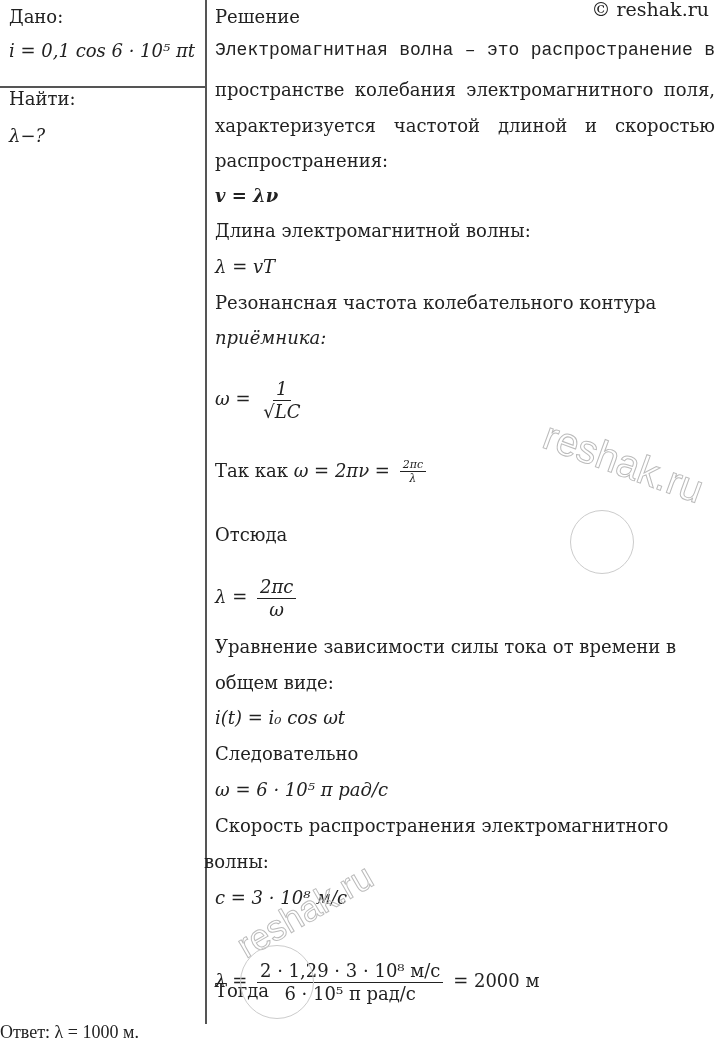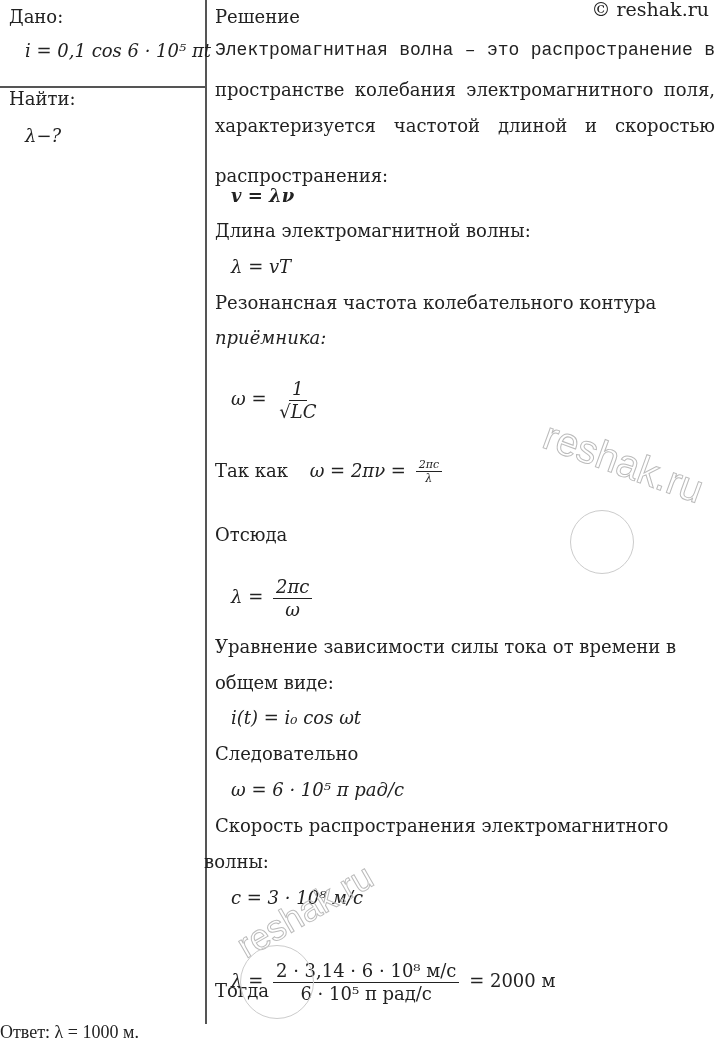--- a/index.html
+++ b/index.html
@@ -1,21 +1,21 @@
 <!DOCTYPE html>
 <html><head>
 <meta charset="utf-8">
 <style>
   html, body { margin:0; padding:0; background:#fff; }
   body { width:717px; height:1044px; position:relative; overflow:hidden;
          font-family:"DejaVu Serif", serif; color:#222; font-size:18px; }
   .abs { position:absolute; white-space:nowrap; }
   .vline { position:absolute; left:205px; top:0; width:1.5px; height:1024px; background:#555; }
   .hline { position:absolute; left:0; top:86px; width:205px; height:1.5px; background:#555; }
-  .m { font-style:italic;margin-left:16px; }
+  .m { font-style:italic; }
   .frac { display:inline-flex; flex-direction:column; align-items:center; vertical-align:middle; margin:0 4px; }
   .frac .num { padding:0 3px; border-bottom:1.3px solid #222; line-height:1.2; }
   .frac .den { padding:0 3px; line-height:1.2; }
   .frac.small { font-size:11px; }
   .just { text-align:justify; text-align-last:justify; width:500px; white-space:normal; }
   .wm { position:absolute; color:transparent; -webkit-text-stroke:1px #bbb; font-family:"Liberation Sans", sans-serif; }
   .circle { position:absolute; border:1px solid #ccc; border-radius:50%; }
 </style>
 </head>
 <body>
@@ -27,21 +27,21 @@
 
 <div class="abs" style="left:9px;top:6px;">Дано:</div>
 <div class="abs m" style="left:9px;top:40px;">i = 0,1 cos 6 · 10⁵ πt</div>
 <div class="abs" style="left:9px;top:88px;">Найти:</div>
 <div class="abs m" style="left:9px;top:125px;">λ−?</div>
 
 <div class="abs" style="left:215px;top:6px;">Решение</div>
 <div class="abs just" style="left:215px;top:40px;font-family:Liberation Mono, monospace;">Электромагнитная волна – это распространение в</div>
 <div class="abs just" style="left:215px;top:79px;">пространстве колебания электромагнитного поля,</div>
 <div class="abs just" style="left:215px;top:115px;">характеризуется частотой длиной и скоростью</div>
-<div class="abs" style="left:215px;top:150px;margin-top:15px;">распространения:</div>
+<div class="abs" style="left:215px;top:150px;">распространения:</div>
 <div class="abs m" style="left:215px;top:185px;font-weight:bold;">v = λν</div>
 <div class="abs" style="left:215px;top:220px;">Длина электромагнитной волны:</div>
 <div class="abs m" style="left:215px;top:256px;">λ = vT</div>
 <div class="abs" style="left:215px;top:292px;">Резонансная частота колебательного контура</div>
 <div class="abs" style="left:215px;top:327px;font-style:italic;">приёмника:</div>
 
 <div class="abs m" style="left:215px;top:378px;">
   <span>ω =</span>
   <span class="frac">
       <span class="num">1</span>
@@ -74,21 +74,21 @@
 <div class="abs" style="left:215px;top:743px;">Следовательно</div>
 <div class="abs m" style="left:215px;top:779px;">ω = 6 · 10⁵ π рад/с</div>
 <div class="abs" style="left:215px;top:815px;">Скорость распространения электромагнитного</div>
 <div class="abs" style="left:204px;top:851px;text-align:center;">волны:</div>
 <div class="abs m" style="left:215px;top:887px;">c = 3 · 10⁸ м/с</div>
 <div class="abs" style="left:215px;top:953px;margin-top:27px;">Тогда</div>
 
 <div class="abs" style="left:215px;top:960px;">
   <span class="m">λ =</span>
   <span class="frac">
-      <span class="num">2 · 3,14 · 6 · 10⁸ м/с</span>
+      <span class="num">2 · 1,29 · 3 · 10⁸ м/с</span>
       <span class="den">6 · 10⁵ π рад/с</span>
     </span>
   <span>= 2000 м</span>
 </div>
 
 <div class="abs" style="left:0px;top:1022px;font-family:Liberation Serif, serif;">Ответ: λ = 1000 м.</div>
 
 <div class="wm" style="left:540px;top:440px;font-size:40px;transform:rotate(20deg);">reshak.ru</div>
 <div class="circle" style="left:570px;top:510px;width:62px;height:62px;"></div>
 <div class="wm" style="left:230px;top:890px;font-size:36px;transform:rotate(-30deg);">reshak.ru</div>

